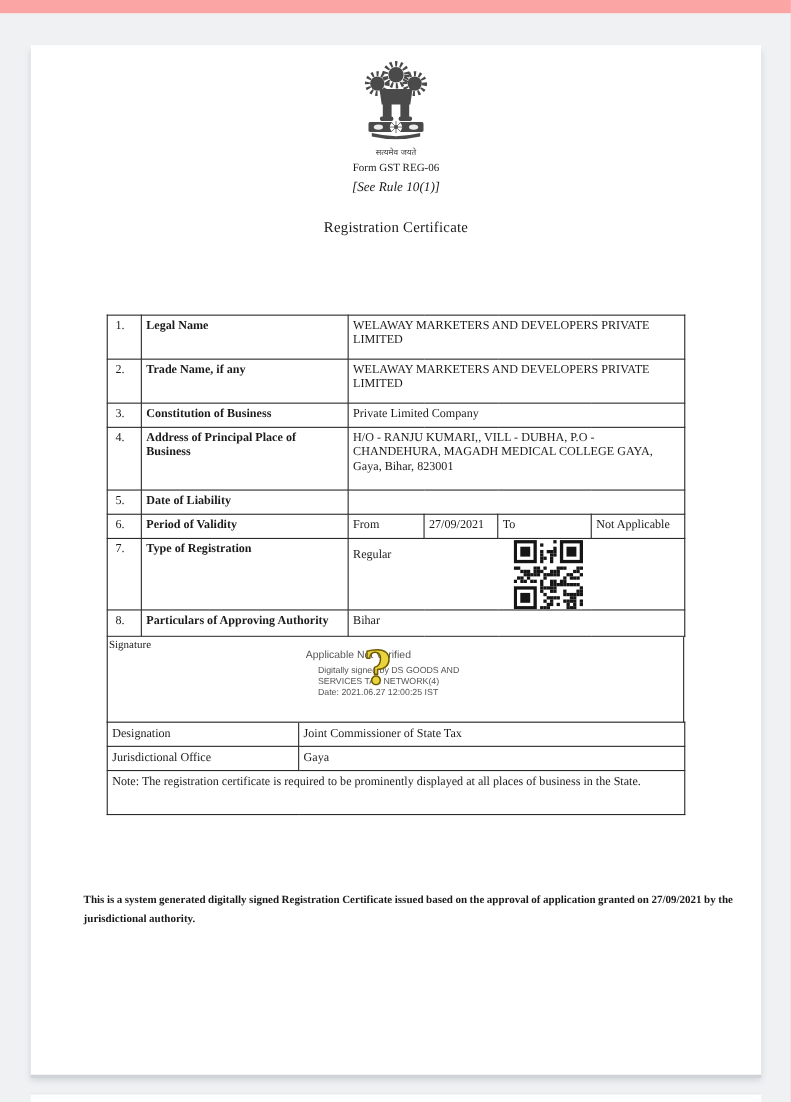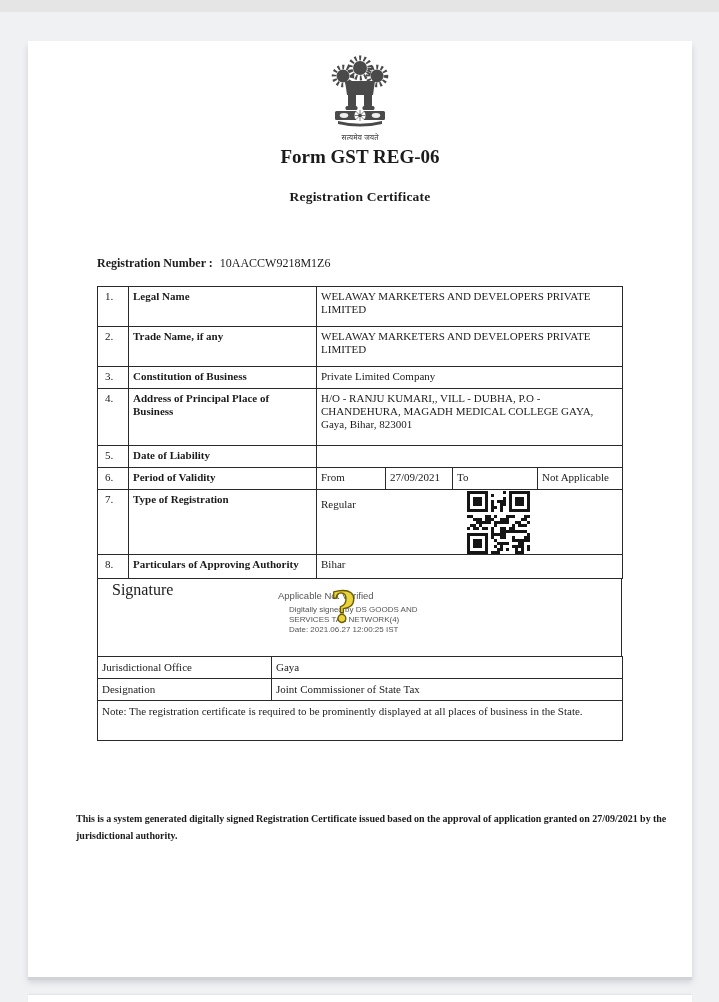--- a/index.html
+++ b/index.html
@@ -1,32 +1,32 @@
 <!DOCTYPE html>
 <html><head>
 <meta charset="utf-8">
 <style>
   html,body{margin:0;padding:0;}
   body{font-family:"Liberation Serif",serif;color:#1b1b1b;background:#fff;}
-  #screen{position:relative;width:719px;height:1002px;background:#e5e5e5;overflow:hidden;}
+  #screen{position:relative;width:719px;height:1002px;background:#fca5a5;overflow:hidden;}
   .gray-bg{position:absolute;left:0;top:12px;width:719px;height:990px;background:#eff1f3;}
   .page{position:absolute;left:28px;top:41px;width:664px;height:936px;background:#fff;
         box-shadow:0 3px 0 #d0d3d7,0 5px 6px rgba(60,65,75,.18);}
   .page2-strip{position:absolute;left:28px;top:995px;width:664px;height:7px;background:#fff;
         box-shadow:0 -1px 2px rgba(0,0,0,.06);}
 
   
   .doc-header{position:absolute;left:0;top:0;width:100%;text-align:center;}
   .emblem-wrap{margin-top:12px;}
   .emblem-wrap svg{display:inline-block;}
   .emblem-caption{font-family:"DejaVu Sans",sans-serif;font-size:7.5px;color:#3c3c3c;margin-top:1px;}
   .gov-title{margin-top:11px;font-size:13px;font-weight:bold;}
-  .form-title{margin-top:4px;font-size:19px;font-weight:bold;}
+  .form-title{margin-top:4px;font-size:10px;font-weight:normal;}
   .rule-ref{margin-top:5px;font-size:12px;font-style:italic;}
-  .cert-title{margin-top:21px;font-size:13.5px;font-weight:bold;letter-spacing:.2px;}
+  .cert-title{margin-top:21px;font-size:13.5px;font-weight:normal;letter-spacing:.2px;}
 
   
   .reg-line{position:absolute;left:69px;top:215px;font-size:12px;}
   .reg-line .lbl{font-weight:bold;}
   .reg-line .val{margin-left:4px;}
 
   
   .tables{position:absolute;left:69px;top:245px;width:525px;}
   table{border-collapse:collapse;table-layout:fixed;width:525px;}
   td{border:1px solid #2a2a2a;font-size:11px;line-height:13px;vertical-align:top;
@@ -35,21 +35,21 @@
   td.lbl{font-weight:bold;}
   tr.h40{height:40px;} tr.h22{height:22px;} tr.h57{height:57px;}
   tr.h65{height:65px;} tr.h24{height:24px;} tr.h23{height:40px;}
   td.rel{position:relative;}
   td.reg-val{padding-top:8px;}
   .qr{position:absolute;left:150px;top:1px;width:63px;height:63px;}
 
   
   .sig-box{position:relative;box-sizing:border-box;width:525px;height:78px;background:#fff;
            border:1px solid #2a2a2a;border-top:none;margin-top:0;}
-  .sig-label{position:absolute;left:14px;top:2px;font-size:16px;}
+  .sig-label{position:absolute;left:1px;top:2px;font-size:10px;}
   .digital-sig{position:absolute;left:180px;top:11px;width:175px;
                font-family:"Liberation Sans","DejaVu Sans",sans-serif;color:#555;}
   .ds-line1{font-size:9.5px;margin-bottom:4px;}
   .ds-line2{font-size:8px;line-height:10px;padding-left:11px;}
   .qmark{position:absolute;left:53px;top:-3px;font-family:"DejaVu Serif",serif;font-weight:bold;
          font-size:42px;line-height:1;color:#ead43d;-webkit-text-stroke:1.3px #6e5a00;
          text-shadow:0 0 1px #6e5a00;}
 
   .officer-table{margin-top:-1px;}
   .officer-table td{padding-top:4px;}
@@ -92,27 +92,24 @@
               <line x1="27" y1="58.5" x2="35" y2="66.5"></line>
                 <line x1="35" y1="58.5" x2="27" y2="66.5"></line>
             </g>
             <circle cx="31" cy="62.5" r="1.8"></circle>
             <path d="M9 68 Q31 73.5 53 68 L53 71 Q31 76 9 71 Z"></path>
           </g>
         </svg>
         <div class="emblem-caption">सत्यमेव जयते</div>
       </div>
       <div class="form-title">Form GST REG-06</div>
+      <div class="rule-ref">[See Rule 10(1)]</div>
       <div class="cert-title">Registration Certificate</div>
     </div>
 
-    <div class="reg-line">
-      <span class="lbl">Registration Number :</span>
-      <span class="val">10AACCW9218M1Z6</span>
-    </div>
 
     <div class="tables">
 
       <table class="main-table">
         <colgroup>
           <col style="width:31px">
             <col style="width:188px">
             <col style="width:69px">
           <col style="width:67px">
             <col style="width:85px">
@@ -311,26 +308,26 @@
         </div>
       </div>
 
       <table class="officer-table">
         <colgroup>
             <col style="width:174px">
             <col style="width:351px">
           </colgroup>
         <tbody>
           <tr class="h22">
+            <td>Designation</td>
+            <td>Joint Commissioner of State Tax</td>
+          </tr>
+          <tr class="h22">
             <td>Jurisdictional Office</td>
             <td>Gaya</td>
-          </tr>
-          <tr class="h22">
-            <td>Designation</td>
-            <td>Joint Commissioner of State Tax</td>
           </tr>
           <tr class="h23">
             <td colspan="2" class="note-cell">Note: The registration certificate is required to be prominently displayed at all places of business in the State.</td>
           </tr>
         </tbody>
       </table>
     </div>
 
     <div class="footer">This is a system generated digitally signed Registration Certificate issued based on the approval of application granted on 27/09/2021 by the jurisdictional authority.</div>
   </div>

